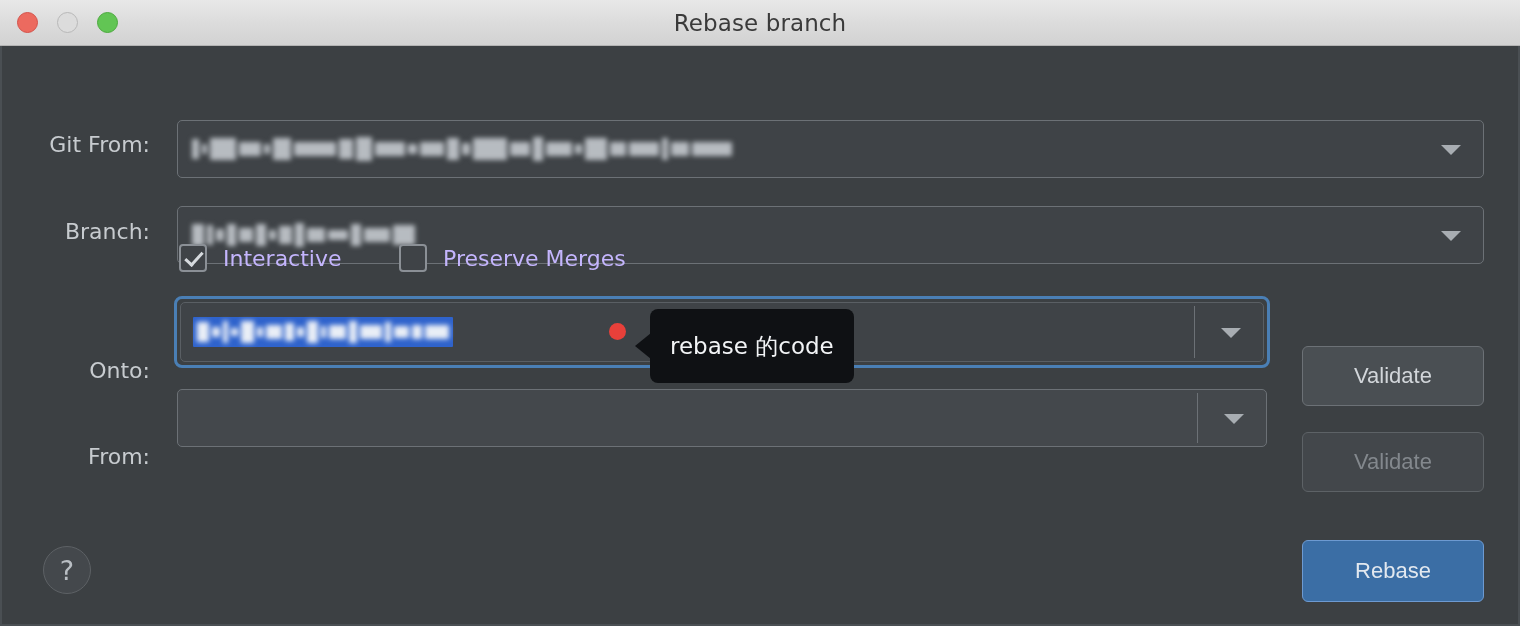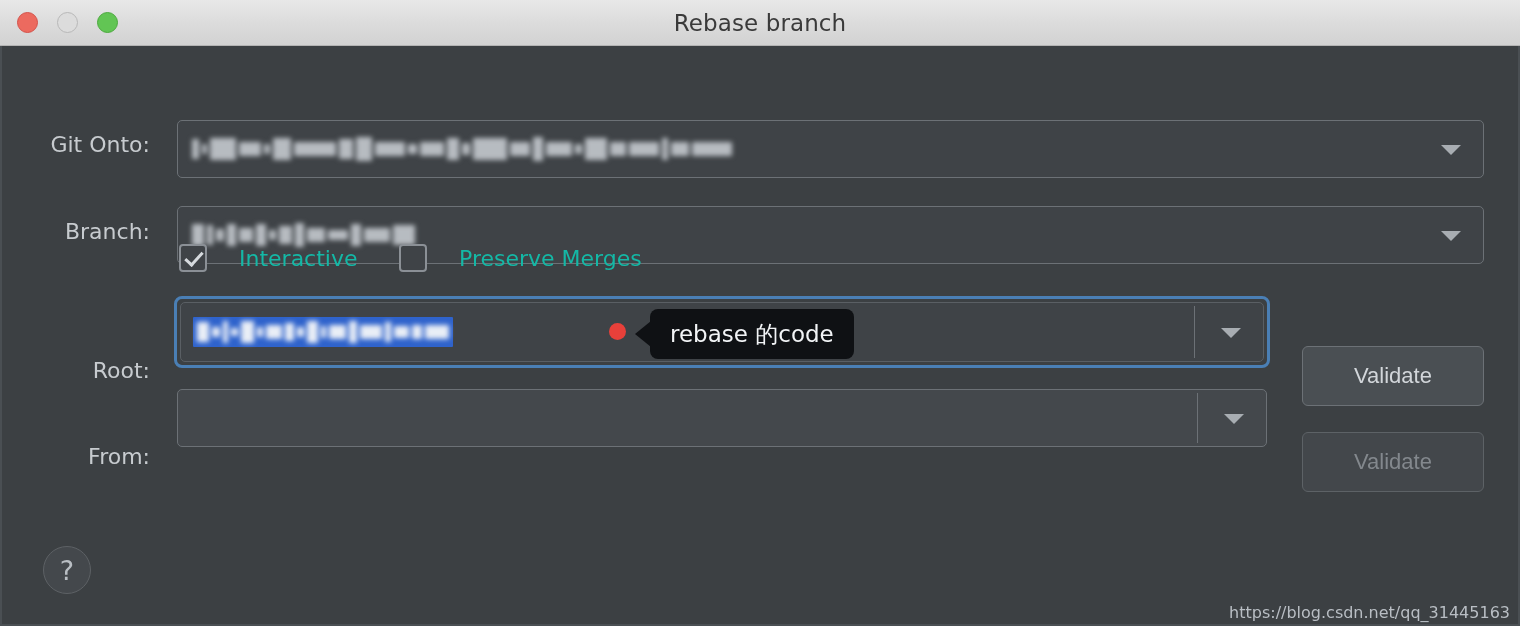--- a/index.html
+++ b/index.html
@@ -162,23 +162,23 @@
   .cb.checked::after {
     content: "";
     position: absolute;
     left: 8px; top: 2px;
     width: 7px; height: 15px;
     border: solid #d6dade;
     border-width: 0 3px 3px 0;
     transform: rotate(42deg);
   }
   .cb-label {
-    margin-left: 32px;
+    margin-left: 16px;
     font-size: 22px;
-    color: #14b8a6;
+    color: #c4b5fd;
     white-space: nowrap;
   }
 
   
   .btn {
     position: absolute;
     box-sizing: border-box;
     border-radius: 6px;
     background: #4a4f53;
     border: 1px solid #6c7176;
@@ -213,21 +213,21 @@
   
   .tooltip {
     position: absolute;
     background: #0f1114;
     border-radius: 8px;
     color: #f2f4f6;
     font-size: 23px;
     display: flex;
     align-items: center;
     justify-content: center;
-    padding: 0 20px;
+    padding: 12px 20px;
     white-space: nowrap;
     font-family: "DejaVu Sans", "Liberation Sans", sans-serif;
   }
   .tooltip::before {
     content: "";
     position: absolute;
     left: -15px;
     top: 50%;
     margin-top: -13px;
     width: 0; height: 0;
@@ -259,21 +259,21 @@
 
   <div class="titlebar">
     <div class="light light-close"></div>
     <div class="light light-min"></div>
     <div class="light light-max"></div>
     <div class="title-text">Rebase branch</div>
   </div>
 
   <div class="body-area">
 
-    <div class="label" style="left:0; top:86px; width:148px;">Git Onto:</div>
+    <div class="label" style="left:0; top:86px; width:148px;">Git From:</div>
     <div class="combo" style="left:175px; top:74px; width:1307px; height:58px;">
       <div class="blur" style="left:14px; width:1150px; height:26px;">
         <span style="width:7px;height:20px"></span>
         <span style="width:5px;height:10px"></span>
         <span style="width:26px;height:22px"></span>
         <span style="width:22px;height:14px"></span>
         <span style="width:6px;height:10px"></span>
         <span style="width:18px;height:22px"></span>
         <span style="width:42px;height:14px"></span>
         <span style="width:14px;height:20px"></span>
@@ -321,21 +321,21 @@
 
     <div class="cb-wrap" style="left:177px; top:198px;">
       <div class="cb checked"></div>
       <div class="cb-label">Interactive</div>
     </div>
     <div class="cb-wrap" style="left:397px; top:198px;">
       <div class="cb"></div>
       <div class="cb-label">Preserve Merges</div>
     </div>
 
-    <div class="label" style="left:0; top:312px; width:148px;">Root:</div>
+    <div class="label" style="left:0; top:312px; width:148px;">Onto:</div>
     <div class="focus-ring" style="left:172px; top:250px; width:1096px; height:72px;"></div>
     <div class="combo" style="left:178px; top:256px; width:1084px; height:60px; border-color:#5a5f64;">
       <div class="sel-bg" style="left:12px; width:260px; height:30px;"></div>
       <div class="blur on-sel" style="left:16px; width:252px; height:24px;">
         <span style="width:12px;height:20px"></span>
         <span style="width:8px;height:10px"></span>
         <span style="width:5px;height:22px"></span>
         <span style="width:7px;height:8px"></span>
         <span style="width:14px;height:22px"></span>
         <span style="width:6px;height:10px"></span>
@@ -363,16 +363,16 @@
     <div class="label" style="left:0; top:398px; width:148px;">From:</div>
     <div class="combo" style="left:175px; top:343px; width:1090px; height:58px; background:#44484c;">
       <div class="combo-value"></div>
       <div class="combo-sep"></div>
       <div class="arrow"></div>
     </div>
     <div class="btn disabled" style="left:1300px; top:386px; width:182px; height:60px;">Validate</div>
 
 
     <div class="help-btn" style="left:41px; top:500px;">?</div>
-
-    <div class="watermark">https://blog.csdn.net/qq_31445163</div>
+    <div class="btn primary" style="left:1300px; top:494px; width:182px; height:62px;">Rebase</div>
+
   </div>
 </div>
 
 </body></html>

